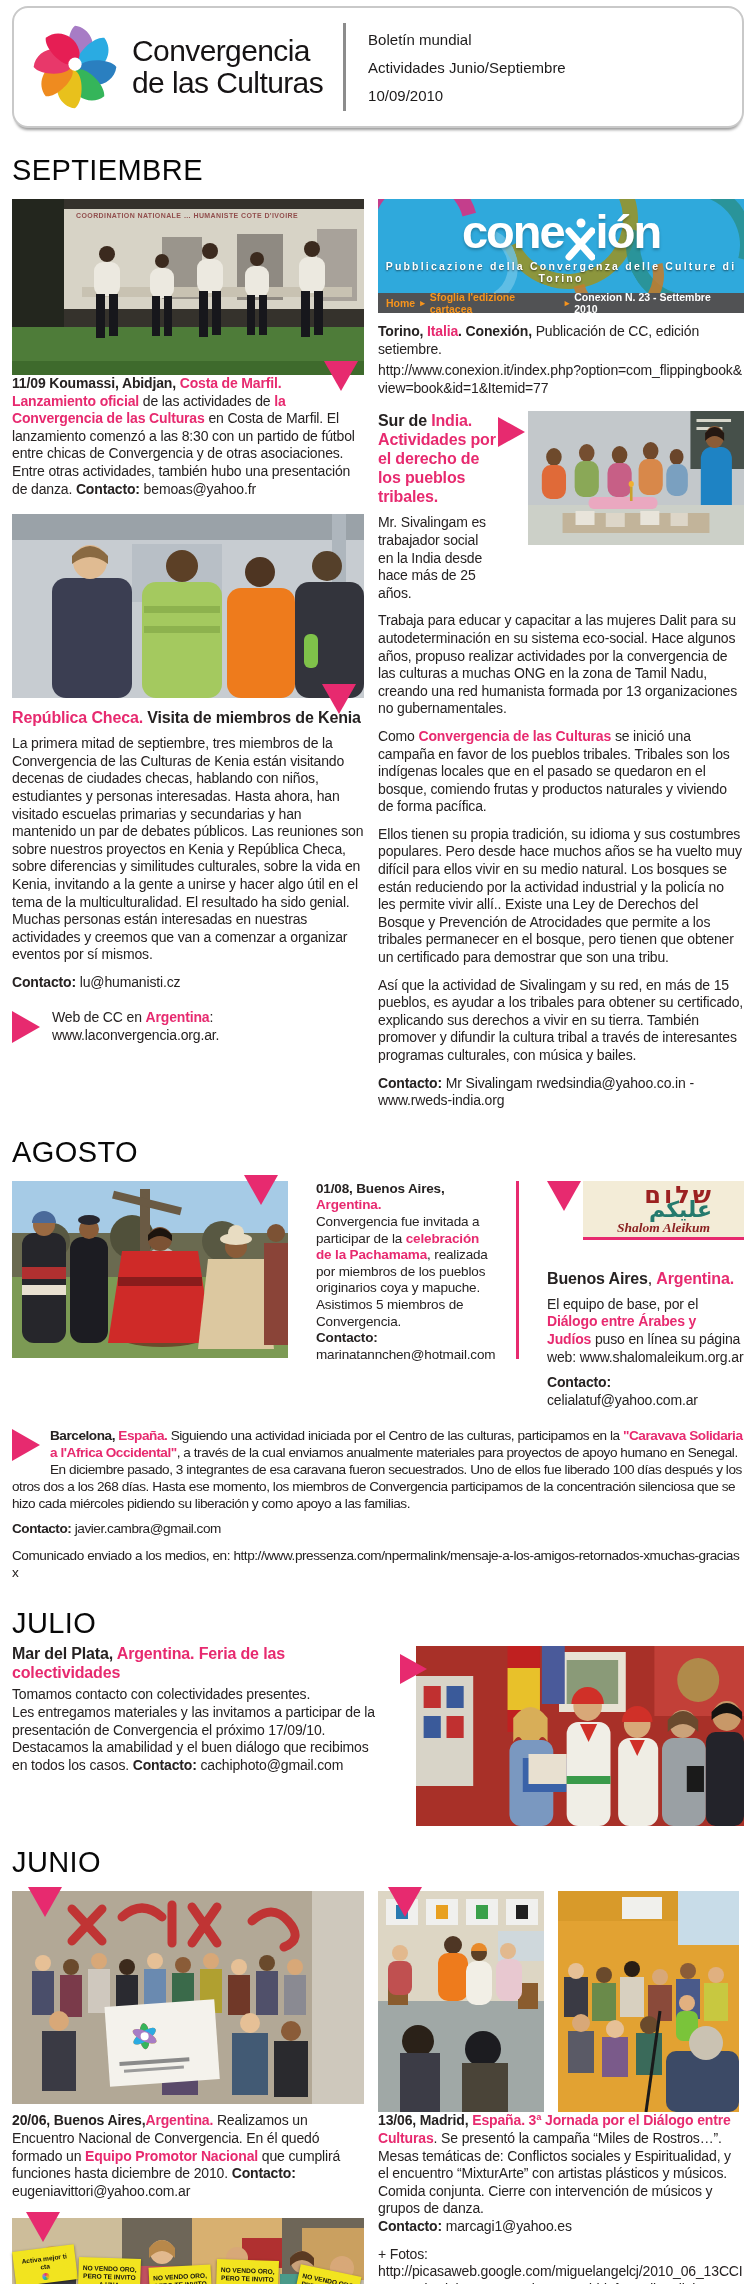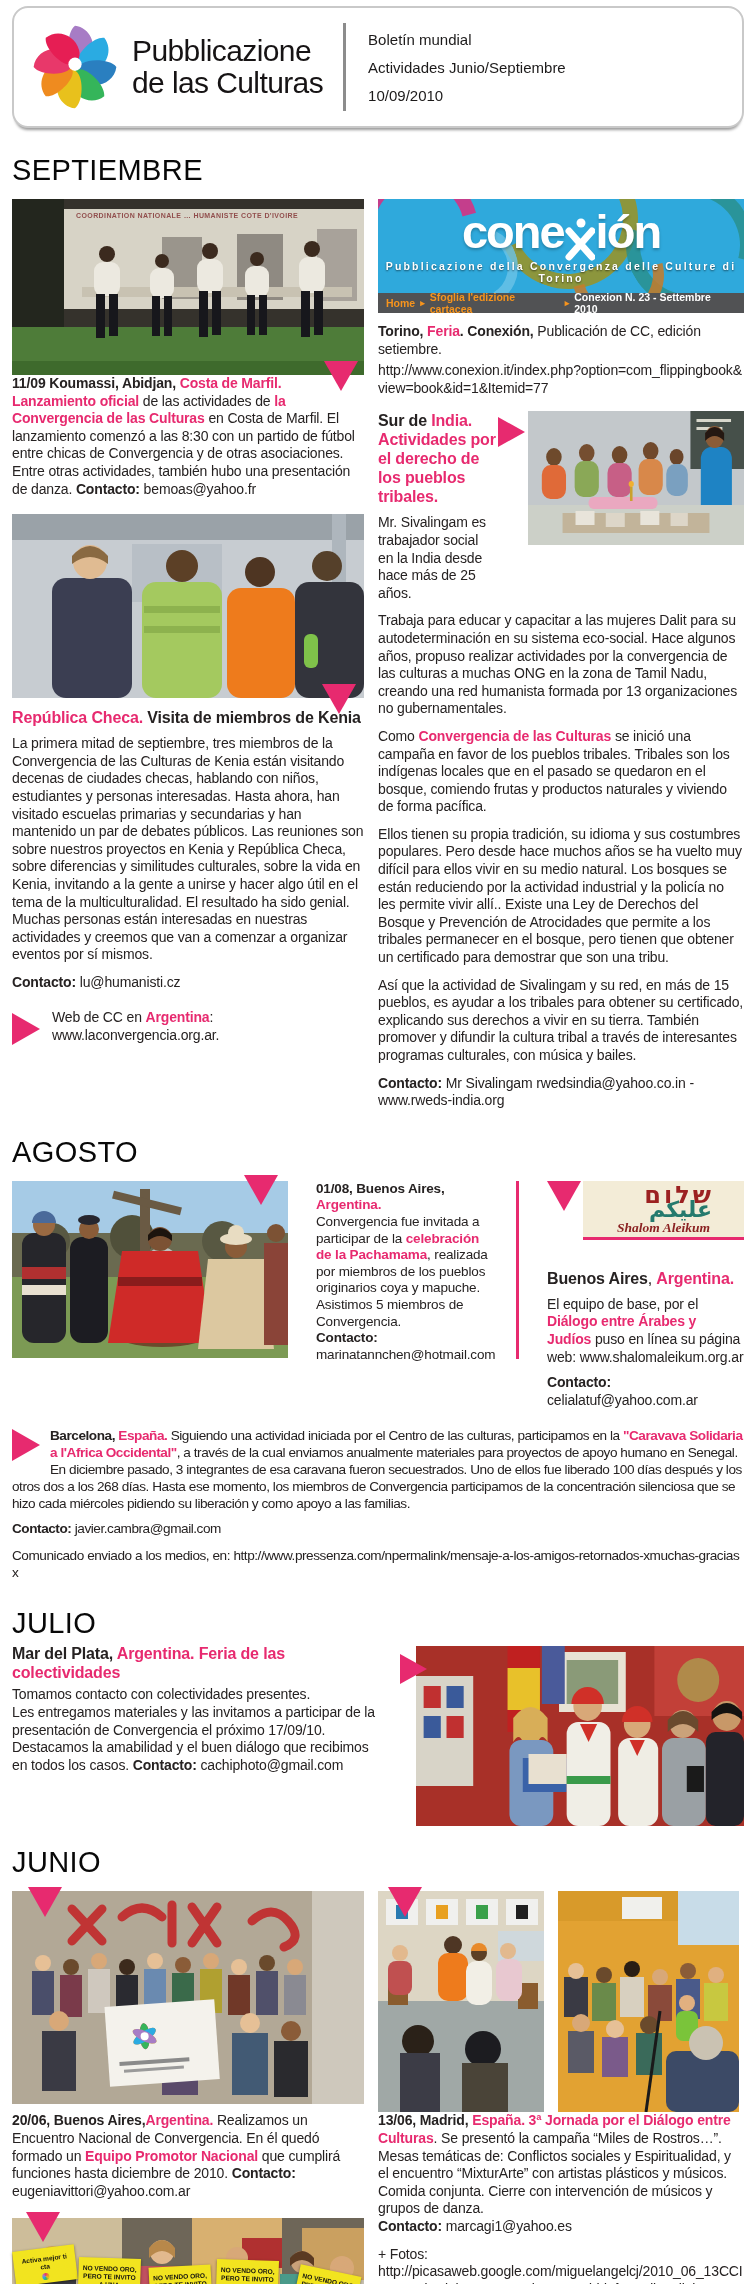--- a/index.html
+++ b/index.html
@@ -127,21 +127,21 @@
               <path d="M50 6 C66 8 74 26 66 40 C61 49 50 50 46 42 C41 33 42 12 50 6 Z" fill="#e8386a"></path>
             </g>
           <g transform="rotate(315 50 50)">
               <path d="M50 6 C66 8 74 26 66 40 C61 49 50 50 46 42 C41 33 42 12 50 6 Z" fill="#e61e54"></path>
             </g>
           <circle cx="50" cy="47" r="7" fill="#fff"></circle>
         </g>
       </svg>
     </span>
     <div class="brand">
-      <div>Pubblicazione</div>
+      <div>Convergencia</div>
       <div>de las Culturas</div>
     </div>
     <div class="header-divider"></div>
     <div class="header-meta">
       <div>Boletín mundial</div>
       <div>Actividades Junio/Septiembre</div>
       <div>10/09/2010</div>
     </div>
   </header>
 
@@ -213,21 +213,21 @@
           <circle cx="248" cy="58" r="15" fill="#4e3522"></circle>
           <circle cx="315" cy="52" r="15" fill="#55402a"></circle>
         </svg>
         <span class="tri-d" style="right:8px;bottom:-16px;"></span>
       </div>
 
       <p class="txt t16 mt10"><span class="seg-p">República Checa. </span><span class="seg-b">Visita de miembros de Kenia</span></p>
       <p class="txt mt8">La primera mitad de septiembre, tres miembros de la Convergencia de las Culturas de Kenia están visitando decenas de ciudades checas, hablando con niños, estudiantes y personas interesadas. Hasta ahora, han visitado escuelas primarias y secundarias y han mantenido un par de debates públicos. Las reuniones son sobre nuestros proyectos en Kenia y República Checa, sobre diferencias y similitudes culturales, sobre la vida en Kenia, invitando a la gente a unirse y hacer algo útil en el tema de la multiculturalidad. El resultado ha sido genial. Muchas personas están interesadas en nuestras actividades y creemos que van a comenzar a organizar eventos por sí mismos.</p>
       <p class="txt mt10"><span class="seg-b">Contacto: </span><span class="seg-n">lu@humanisti.cz</span></p>
 
-      <div class="mt18" style="display:flex;align-items:flex-end;gap:12px;">
+      <div class="mt18" style="display:flex;align-items:center;gap:12px;">
         <span class="tri-r-in"></span>
         <p class="txt"><span class="seg-n">Web de CC en </span><span class="seg-p">Argentina</span><span class="seg-n">: www.laconvergencia.org.ar.</span></p>
       </div>
     </div>
 
     <div class="col-r">
       <div class="conexion">
         <i class="swirl sw1"></i>
         <i class="swirl sw2"></i>
         <i class="swirl sw3"></i>
@@ -244,21 +244,21 @@
         <div class="cx-tag">Pubblicazione della Convergenza delle Culture di Torino</div>
         <div class="cx-bar">
           <span class="cx-home">Home</span>
           <span class="cx-arrow">▸</span>
           <span class="cx-link">Sfoglia l'edizione cartacea</span>
           <span class="cx-arrow">▸</span>
           <span>Conexion N. 23 - Settembre 2010</span>
         </div>
       </div>
 
-      <p class="txt mt10"><span class="seg-b">Torino, </span><span class="seg-p">Feria</span><span class="seg-b">. Conexión, </span><span class="seg-n">Publicación de CC, edición setiembre.</span></p>
+      <p class="txt mt10"><span class="seg-b">Torino, </span><span class="seg-p">Italia</span><span class="seg-b">. Conexión, </span><span class="seg-n">Publicación de CC, edición setiembre.</span></p>
       <p class="txt url mt4">http://www.conexion.it/index.php?option=com_flippingbook&amp;view=book&amp;id=1&amp;Itemid=77</p>
 
       <div class="india-row">
         <div class="india-txt">
           <p class="txt t16"><span class="seg-b">Sur de </span><span class="seg-p">India. Actividades por el derecho de los pueblos tribales.</span></p>
           <p class="txt mt8">Mr. Sivalingam es trabajador social en la India desde hace más de 25 años.</p>
         </div>
         <div class="photo india-photo">
           <svg viewBox="0 0 250 134" preserveAspectRatio="none">
             <rect width="250" height="134" fill="#c3c8cb"></rect>

